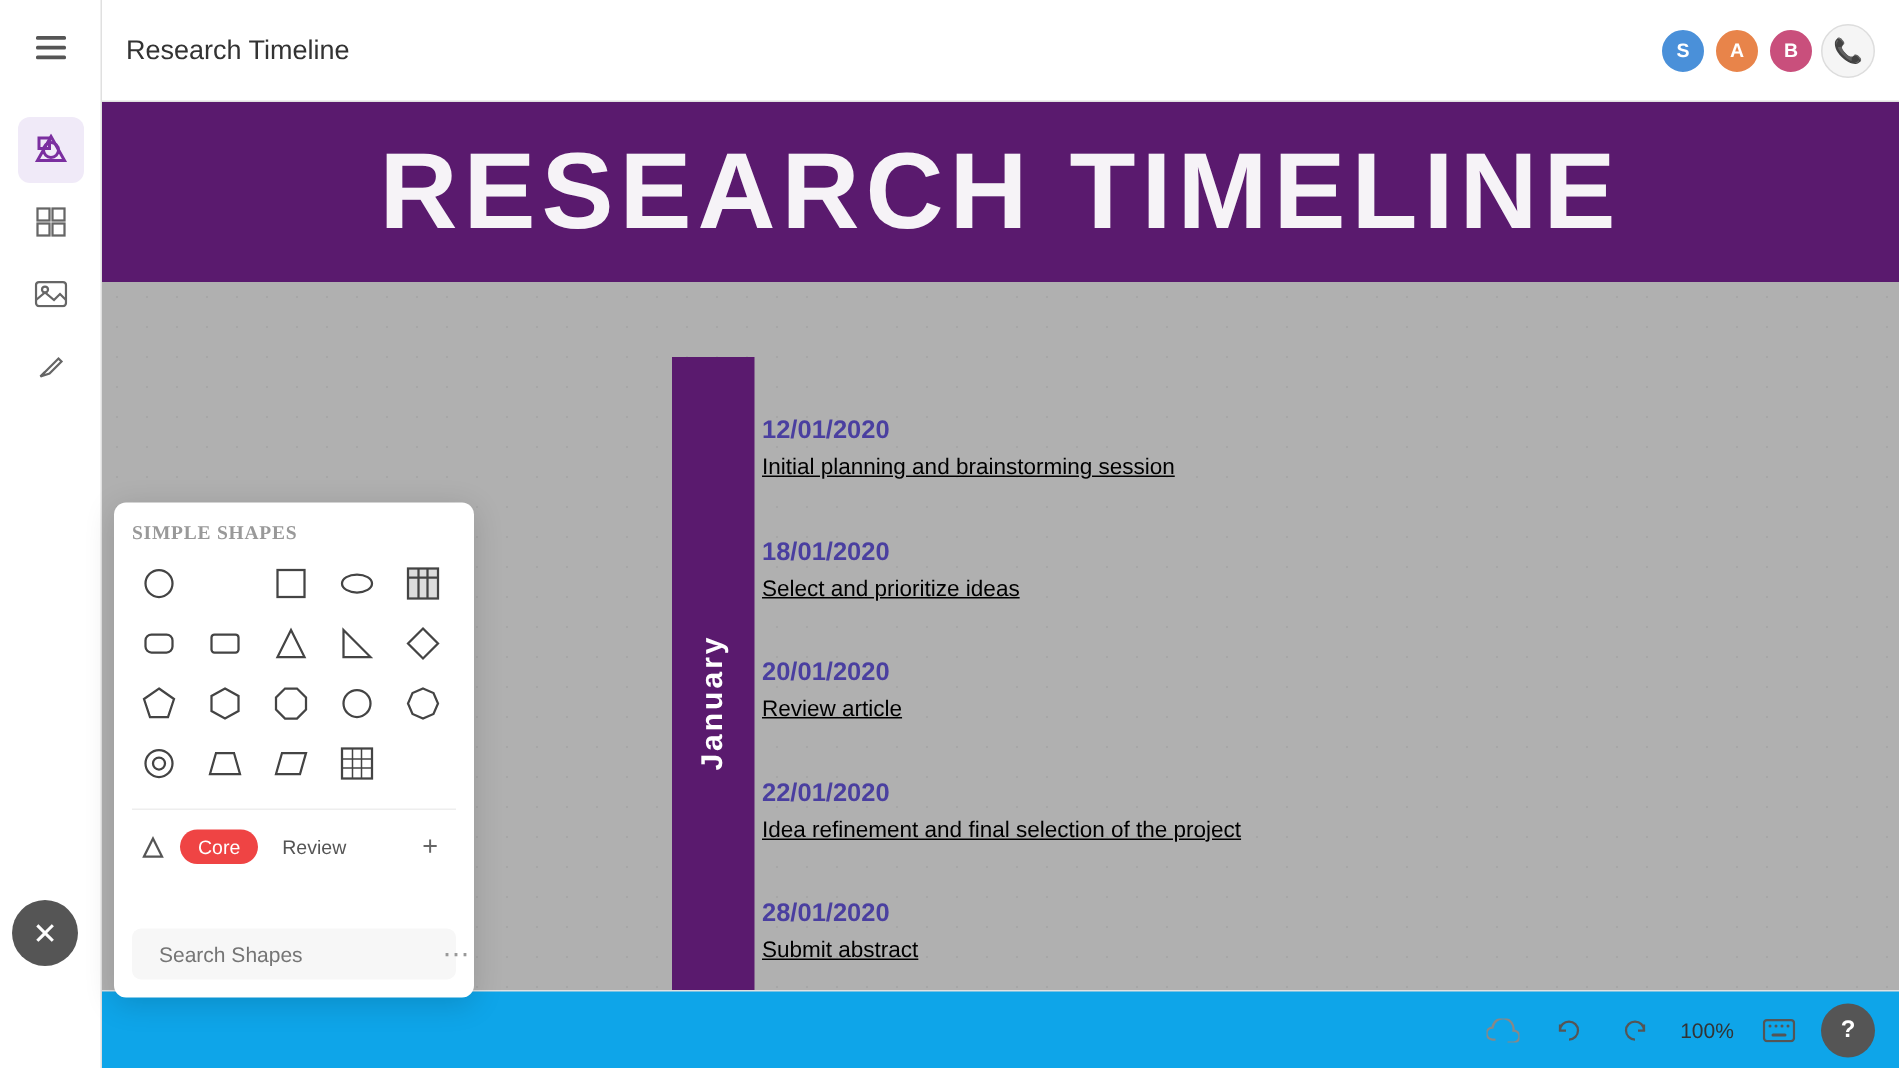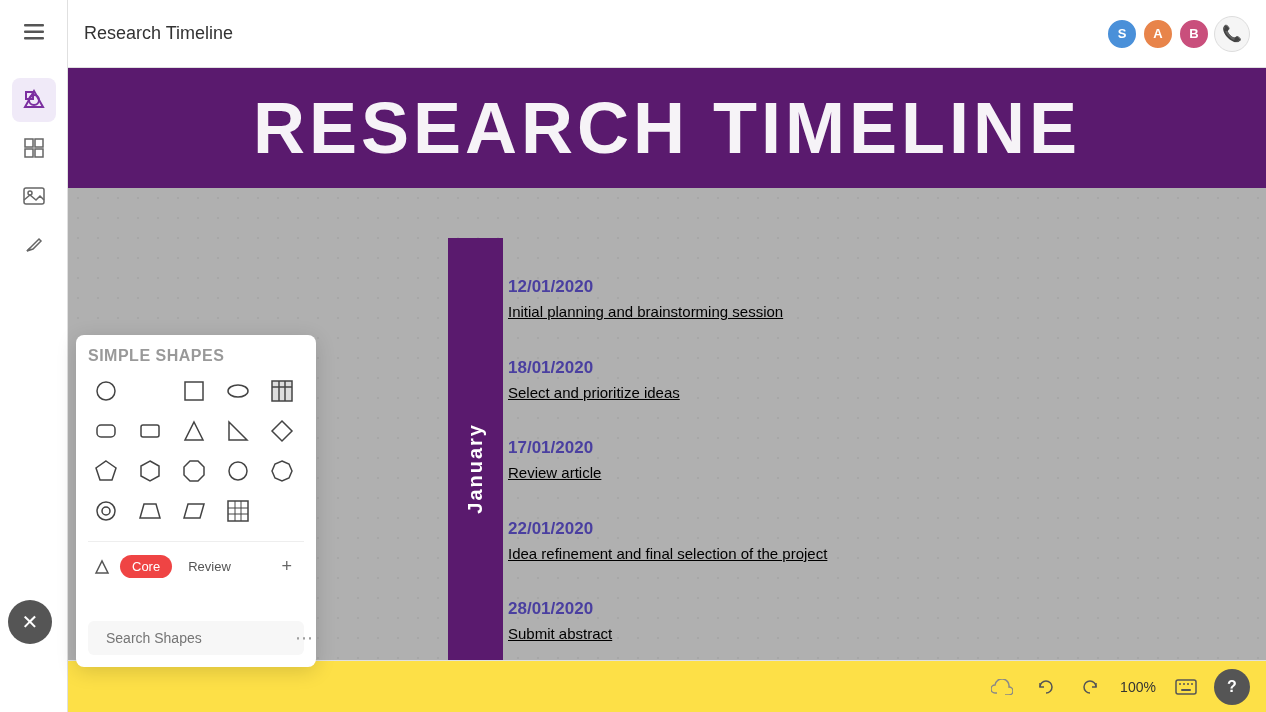--- a/index.html
+++ b/index.html
@@ -197,21 +197,21 @@
       text-align: center;
     }
 
     
     .bottom-bar {
       position: absolute;
       bottom: 0;
       left: 68px;
       right: 0;
       height: 52px;
-      background: #fde047;
+      background: #0ea5e9;
       border-top: 1px solid #e0e0e0;
       display: flex;
       align-items: center;
       justify-content: flex-end;
       padding: 10px 16px;
       gap: 12px;
       z-index: 9;
     }
     .bottom-bar-btn {
       width: 32px;
@@ -252,26 +252,27 @@
       left: 0;
       top: 315px;
       width: 240px;
       background: #fff;
       border-radius: 8px;
       box-shadow: 0 4px 20px rgba(0,0,0,0.15);
       z-index: 20;
       padding: 12px;
     }
     .shapes-section-label {
-      font-size: 16px;
+      font-size: 13px;
       font-weight: 600;
       color: #999;
       text-transform: uppercase;
       letter-spacing: 0.5px;
       margin-bottom: 8px;
+      font-family: Liberation Serif, serif;
     }
     .shapes-grid {
       display: grid;
       grid-template-columns: repeat(5, 1fr);
       gap: 4px;
       margin-bottom: 12px;
     }
     .shape-item {
       width: 36px;
       height: 36px;
@@ -447,21 +448,21 @@
     <div class="timeline-events">
       <div class="event">
         <div class="event-date">12/01/2020</div>
         <div class="event-desc">Initial planning and brainstorming session</div>
       </div>
       <div class="event">
         <div class="event-date">18/01/2020</div>
         <div class="event-desc">Select and prioritize ideas</div>
       </div>
       <div class="event">
-        <div class="event-date">17/01/2020</div>
+        <div class="event-date">20/01/2020</div>
         <div class="event-desc">Review article</div>
       </div>
       <div class="event">
         <div class="event-date">22/01/2020</div>
         <div class="event-desc">Idea refinement and final selection of the project</div>
       </div>
       <div class="event">
         <div class="event-date">28/01/2020</div>
         <div class="event-desc">Submit abstract</div>
       </div>

